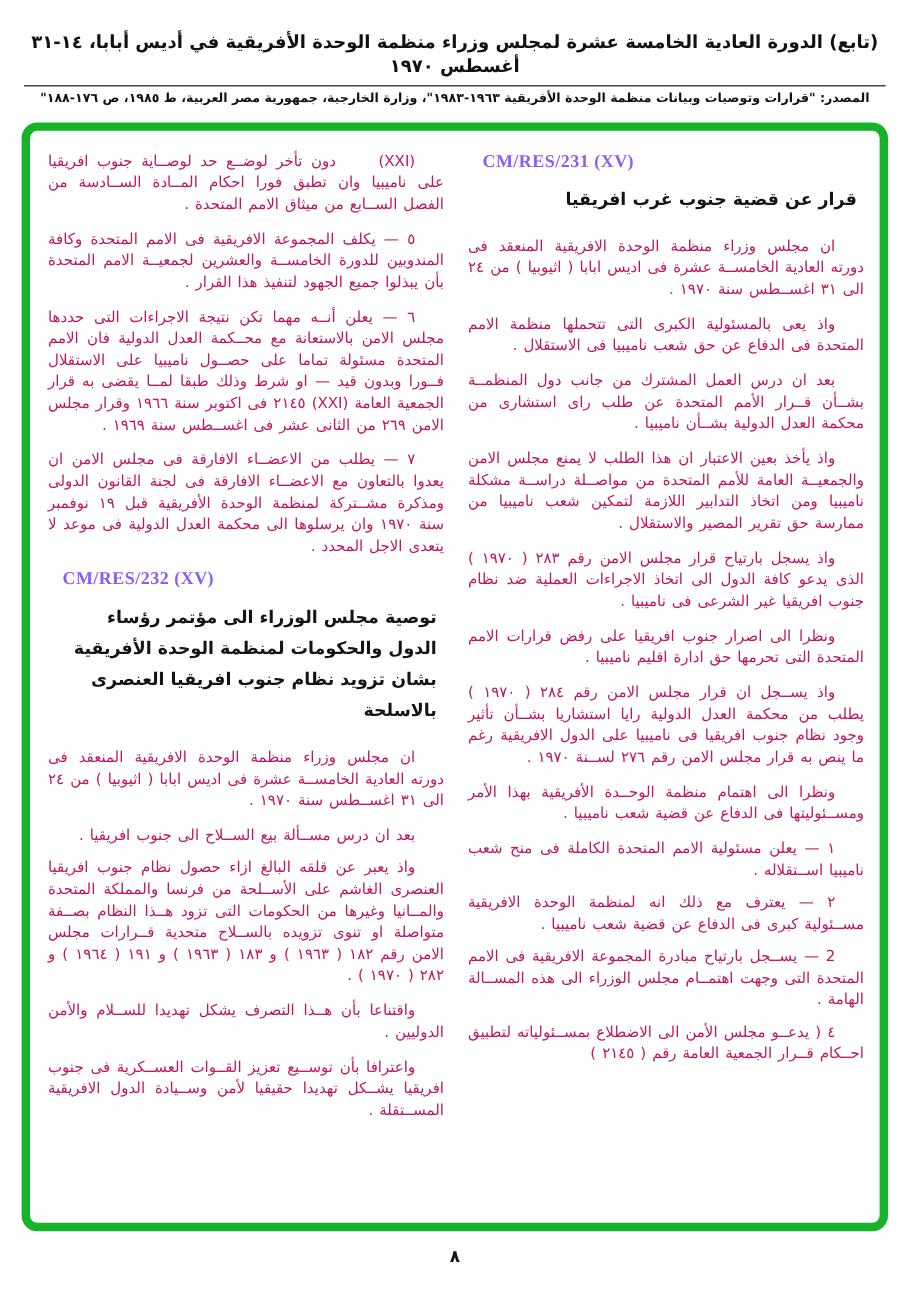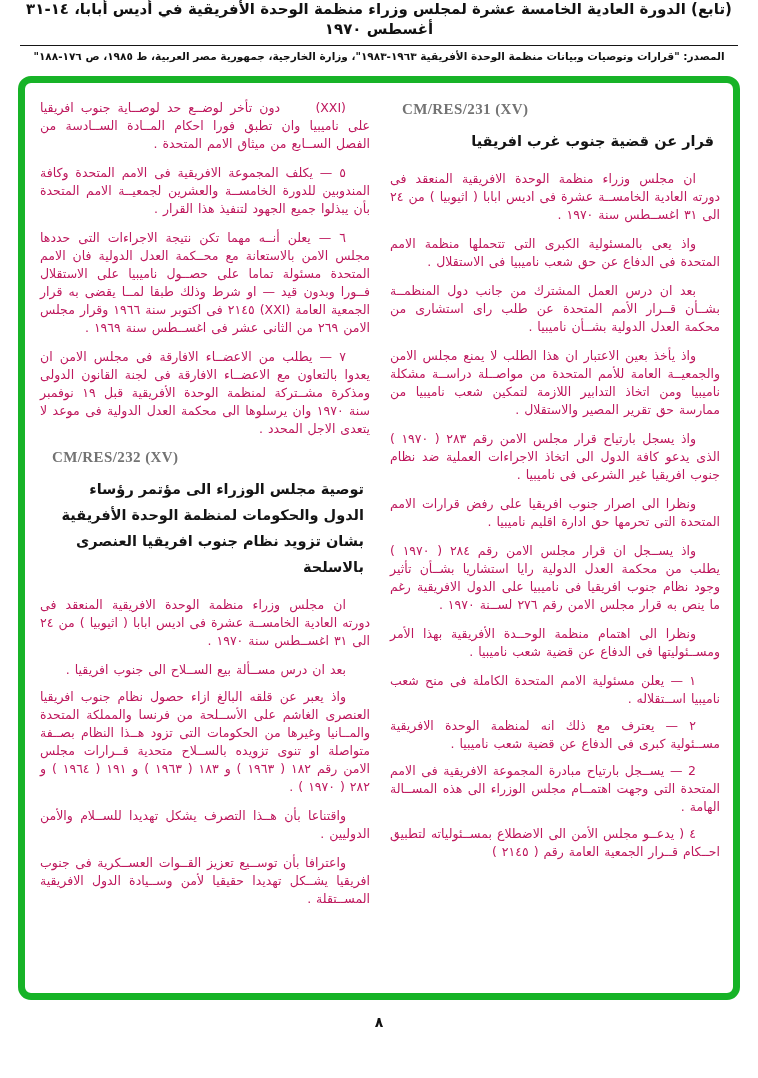--- a/index.html
+++ b/index.html
@@ -2,21 +2,21 @@
 <html lang="ar"><head>
 <meta charset="utf-8">
 <style>
   html,body{margin:0;padding:0;}
   body{
     width:758px;height:1078px;background:#ffffff;color:#111;
     font-family:"DejaVu Sans",sans-serif;overflow:hidden;
   }
   .page{width:758px;height:1078px;position:relative;}
   
-  .hdr{direction:rtl;}
+  .hdr{padding-top:26px;direction:rtl;}
   .hdr-line1{
     text-align:center;font-weight:bold;font-size:15px;line-height:1.3;
     margin:0 22px;letter-spacing:0;
   }
   .hdr-rule{border:none;border-top:1.6px solid #161616;margin:6px 20px 4px 20px;}
   .hdr-line2{
     text-align:center;font-weight:bold;font-size:10.5px;margin:0 24px;
   }
   
   .green-box{
@@ -30,21 +30,21 @@
   .columns{
     display:flex;direction:rtl;gap:20px;
     padding:16px 13px 0 15px;height:100%;box-sizing:border-box;
   }
   .col{flex:1 1 0;min-width:0;direction:rtl;}
   
   .res-ref{
     direction:ltr;text-align:left;
     font-family:"Liberation Serif",serif;
     font-weight:bold;font-size:15px;letter-spacing:.4px;
-    padding-left:12px;margin:2px 0 10px 0;color:#737373;
+    padding-left:12px;margin:2px 0 10px 0;color:#8b5cf6;
   }
   .res-ref.second{margin-top:4px;}
   .res-title{
     font-weight:bold;font-size:14.5px;
     line-height:1.8;margin:10px 6px 16px 6px;color:#141414;
   }
   p.para{
     font-size:12.5px;font-weight:normal;color:#be185d;
     line-height:1.44;text-align:justify;text-indent:24px;
     margin:0 0 11px 0;word-spacing:1px;

